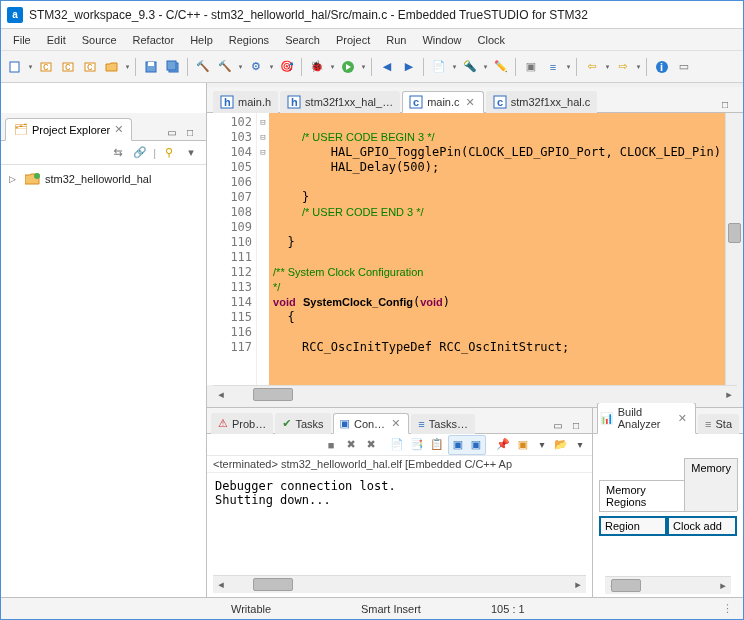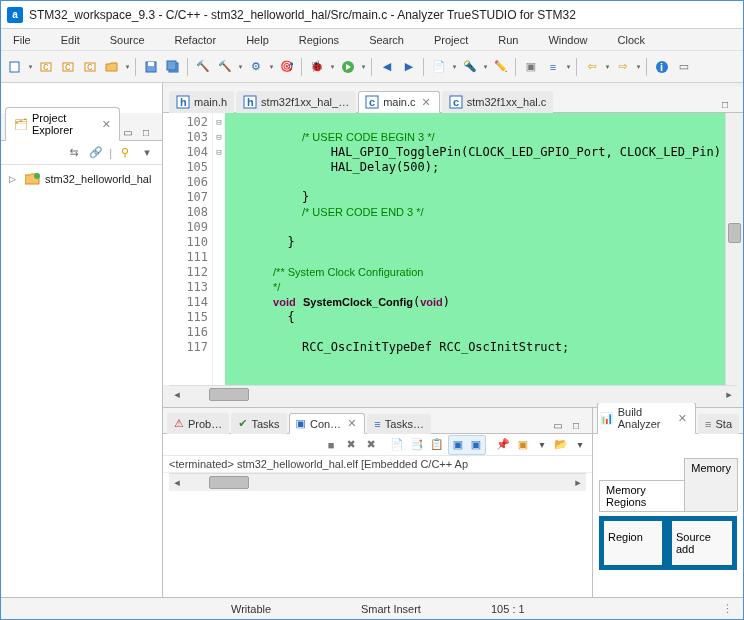--- a/index.html
+++ b/index.html
@@ -4,21 +4,21 @@
 <style>
   * { box-sizing: border-box; margin: 0; padding: 0; font-family: "Segoe UI", Tahoma, sans-serif; font-size: 11px; }
   body { background: #f0f0f0; width: 744px; height: 620px; overflow: hidden; border: 1px solid #4a90d9; }
 
   
   .titlebar { height: 28px; display: flex; align-items: center; background: #fff; border-bottom: 1px solid #d0d0d0; padding: 0 6px; gap: 6px; }
   .app-icon { width: 16px; height: 16px; background: #0078d7; display: flex; align-items: center; justify-content: center; color: #fff; font-weight: bold; font-size: 10px; border-radius: 2px; }
   .title-text { color: #222; font-size: 12px; }
 
   
-  .menubar { height: 22px; display: flex; align-items: center; background: #f4f4f4; border-bottom: 1px solid #e0e0e0; padding: 0 4px; gap: 14px; }
+  .menubar { height: 22px; display: flex; align-items: center; background: #f4f4f4; border-bottom: 1px solid #e0e0e0; padding: 0 4px; gap: 0; }
   .menu-item { padding: 2px 8px; color: #333; cursor: default; }
 
   
   .toolbar { height: 32px; display: flex; align-items: center; background: #f4f4f4; border-bottom: 1px solid #d0d0d0; padding: 0 4px; gap: 2px; overflow: hidden; }
   .tbtn { width: 20px; height: 20px; display: flex; align-items: center; justify-content: center; border: 1px solid transparent; cursor: default; }
   .tsep { width: 2px; height: 18px; border-left: 1px solid #c0c0c0; margin: 0 2px; }
   .tdrop { width: 7px; height: 20px; display:flex; align-items:center; justify-content:center; color:#666; font-size:7px;}
 
   
   .ic-blue { color: #2a6bbf; }
@@ -50,24 +50,24 @@
   .tree-label { color:#222; }
 
   
   .editor-area { flex: 1; display: flex; flex-direction: column; padding-top:4px;}
   .editor-tabs { height: 26px; display: flex; align-items: flex-end; padding: 0 6px; gap: 2px; border-bottom:1px solid #c0c0c0; background:#f4f4f4; position:relative;}
   .etab { display: flex; align-items:center; gap:4px; padding: 3px 6px; background:#eaeaea; border-top-left-radius:3px; border-top-right-radius:3px; cursor:default; color:#333; border:1px solid transparent; margin-bottom:-1px;}
   .etab.active { background:#fff; border:1px solid #c0c0c0; border-bottom:1px solid #fff; }
   .etab .close { color:#888; padding:0 2px;}
   .file-icon { width:14px; height:14px;}
 
-  .code-area { flex:1; display:flex; background:#86efac; overflow:hidden; position:relative;}
+  .code-area { flex:1; display:flex; background:#fdba74; overflow:hidden; position:relative;}
   .gutter { width:50px; background:#fff; text-align:right; padding:2px 4px 2px 0; font-family:Consolas,monospace; color:#7a7a7a; font-size:12px; line-height:15px; border-right:1px solid #eee;}
   .fold-col { width:12px; background:#fff; padding:2px 0; font-family:Consolas,monospace; color:#888; font-size:9px; line-height:15px; text-align:center;}
-  .code { flex:1; padding:2px 4px; font-family:Consolas,monospace; font-size:12px; line-height:15px; white-space:pre; overflow:hidden; color:#000;margin-left:44px;}
+  .code { flex:1; padding:2px 4px; font-family:Consolas,monospace; font-size:12px; line-height:15px; white-space:pre; overflow:hidden; color:#000;}
   .code .c { color:#008000; }
   .code .k { color:#7f0055; font-weight:bold; }
   .code .fn { font-weight:bold; }
   .vscroll { width:18px; border-left:1px solid #ddd; background:#f0f0f0; position:relative;}
   .vscroll .thumb { position:absolute; left:2px; right:2px; top:110px; height:20px; background:#c0c0c0; border:1px solid #a0a0a0; border-radius:2px;}
   .hscroll { height:18px; border-top:1px solid #ddd; background:#f0f0f0; position:relative; margin:0 6px 4px 6px;}
   .hscroll .thumb { position:absolute; top:2px; bottom:2px; left:40px; width:40px; background:#c0c0c0; border:1px solid #a0a0a0; border-radius:2px;}
   .hscroll .arrL,.hscroll .arrR { position:absolute; top:0; bottom:0; width:16px; display:flex; align-items:center; justify-content:center; color:#666;}
   .hscroll .arrL{left:0;} .hscroll .arrR{right:0;}
 
@@ -81,34 +81,34 @@
   .ctool-group { display:flex; border:1px solid #bcd4ec; background:#e7f2fb; border-radius:2px;}
   .console-label { padding:2px 6px; color:#444; font-size:11px; border-bottom:1px solid #eee; white-space:nowrap; overflow:hidden;}
   .console-text { flex:1; padding:6px 8px; font-family:Consolas,monospace; font-size:12px; white-space:pre; overflow:auto;}
 
   .build-body { flex:1; padding:6px; overflow:hidden;}
   .mem-tabs { display:flex; border-bottom:1px solid #c0c0c0; margin-top:18px;}
   .mtab { padding:3px 6px; border:1px solid #c0c0c0; border-bottom:none; margin-right:-1px; background:#f0f0f0; font-size:11px;}
   .mtab.active { background:#fff;margin-top:22px; }
   .mem-table { margin-top:4px; font-size:11px;}
   .mem-h { display:flex; gap:0;}
-  .mem-h div { padding:10px 4px; border:5px solid #0369a1; background:#f8f8f8; }
+  .mem-h div { padding:2px 4px; border:2px solid #0369a1; background:#f8f8f8; }
 
   
   .statusbar { height:22px; border-top:1px solid #c0c0c0; display:flex; align-items:center; gap:20px; padding:0 10px; background:#f4f4f4; color:#333;}
   .status-cell { width:110px; text-align:left;}
 
   svg { display:block; }
 </style>
 </head>
 <body>
 
 <div class="titlebar">
   <div class="app-icon">a</div>
-  <div class="title-text">STM32_workspace_9.3 - C/C++ - stm32_helloworld_hal/Src/main.c - Analyzer TrueSTUDIO for STM32</div>
+  <div class="title-text">STM32_workspace_9.3 - C/C++ - stm32_helloworld_hal/Src/main.c - Embedded TrueSTUDIO for STM32</div>
 </div>
 
 <div class="menubar">
   <div class="menu-item">File</div>
   <div class="menu-item">Edit</div>
   <div class="menu-item">Source</div>
   <div class="menu-item">Refactor</div>
   <div class="menu-item">Help</div>
   <div class="menu-item">Regions</div>
   <div class="menu-item">Search</div>
@@ -388,20 +388,22 @@
             <div class="ctool ic-blue">▣</div>
           </div>
           <div style="width:4px;"></div>
           <div class="ctool ic-green">📌</div>
           <div class="ctool ic-orange">▣</div>
           <div class="view-tool">▾</div>
           <div class="ctool ic-orange">📂</div>
           <div class="view-tool">▾</div>
         </div>
         <div class="console-label">&lt;terminated&gt; stm32_helloworld_hal.elf [Embedded C/C++ Ap</div>
+        <div class="console-text">Debugger connection lost.
+Shutting down...</div>
         <div class="hscroll">
           <div class="arrL">◂</div>
           <div class="thumb"></div>
           <div class="arrR">▸</div>
         </div>
       </div>
 
       <div class="build-pane">
         <div class="bottom-tabs">
           <div class="etab active" style="padding-left:2px;">
@@ -415,21 +417,21 @@
           </div>
         </div>
         <div class="build-body">
           <div class="mem-tabs">
             <div class="mtab active">Memory Regions</div>
             <div class="mtab">Memory</div>
           </div>
           <div class="mem-table">
             <div class="mem-h">
               <div style="width:68px;">Region</div>
-              <div style="flex:1;">Source add</div>
+              <div style="flex:1;">Clock add</div>
             </div>
           </div>
           <div class="hscroll" style="margin-top:40px;">
             <div class="arrL">◂</div>
             <div class="thumb" style="left:6px; width:30px;"></div>
             <div class="arrR">▸</div>
           </div>
         </div>
       </div>
     </div>

